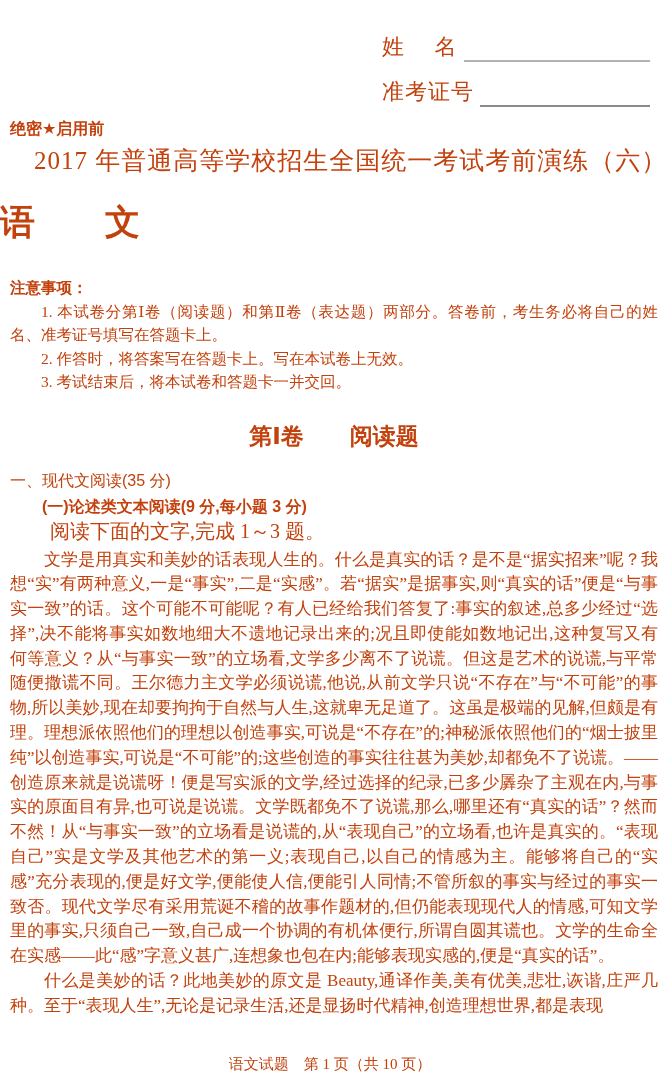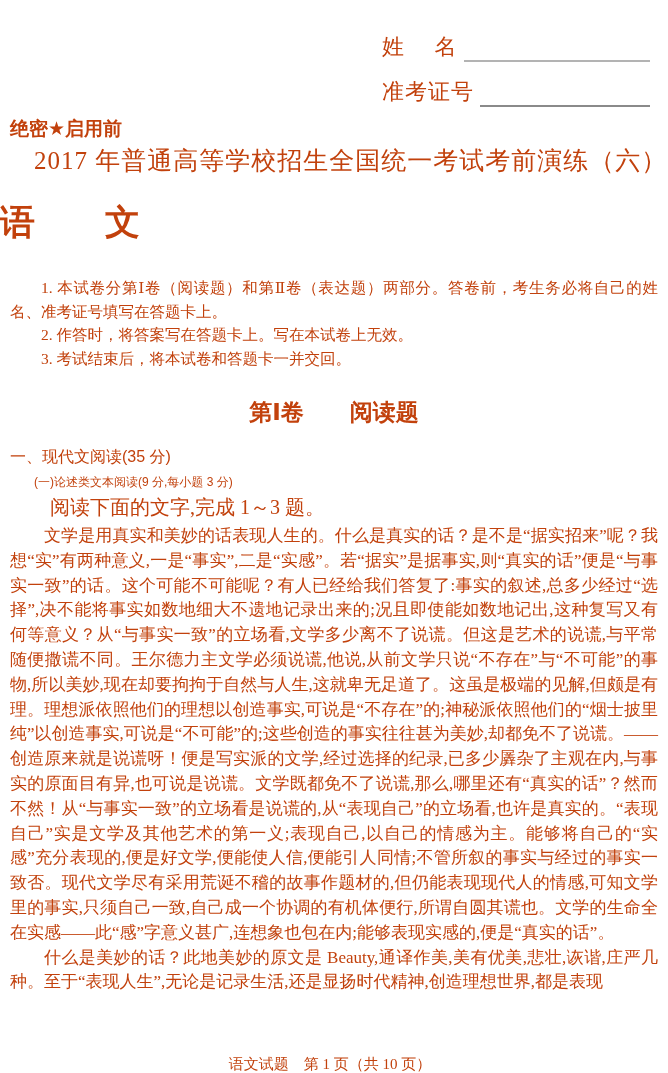--- a/index.html
+++ b/index.html
@@ -36,21 +36,21 @@
     height: 26px;
     margin-left: 6px;
   }
   .blank-name   { border-bottom: 2px solid #b3b3b3; }
   .blank-ticket { border-bottom: 2px solid #8a8a8a; }
   
   .secrecy {
     margin: 6px 0 0 10px;
     font-family: "Liberation Sans", "DejaVu Sans", sans-serif;
     font-weight: bold;
-    font-size: 19px;
+    font-size: 16px;
     line-height: 17px;
   }
   .exam-title {
     margin-top: 7px;
     text-align: center;
     font-size: 25px;
     line-height: 33px;
     letter-spacing: 1px;
     padding-left: 33px;
   }
@@ -90,22 +90,22 @@
     margin: 17px 10px 0 10px;
     font-family: "Liberation Sans", "DejaVu Sans", sans-serif;
     font-weight: normal;
     font-size: 16px;
     line-height: 23px;
   }
   .sub-heading {
     margin: 3px 10px 0 10px;
     text-indent: 2em;
     font-family: "Liberation Sans", "DejaVu Sans", sans-serif;
-    font-weight: normal;
-    font-size: 12px;
+    font-weight: bold;
+    font-size: 16px;
     line-height: 23px;
   }
   .instruction {
     margin: 2px 10px 0 10px;
     text-indent: 2em;
     font-size: 20px;
     line-height: 23px;
   }
   
   .passage {
@@ -145,20 +145,21 @@
     </div>
   </div>
 
   <div class="secrecy">绝密★启用前</div>
 
   <div class="exam-title">2017 年普通高等学校招生全国统一考试考前演练（六）</div>
 
   <div class="subject-title">语　　文</div>
 
   <div class="notices">
+    <div class="notices-heading">注意事项：</div>
     <p class="notice-item">1. 本试卷分第Ⅰ卷（阅读题）和第Ⅱ卷（表达题）两部分。答卷前，考生务必将自己的姓名、准考证号填写在答题卡上。</p>
     <p class="notice-item">2. 作答时，将答案写在答题卡上。写在本试卷上无效。</p>
     <p class="notice-item">3. 考试结束后，将本试卷和答题卡一并交回。</p>
   </div>
 
   <div class="volume-heading">第Ⅰ卷　　阅读题</div>
 
   <div class="part-heading">一、现代文阅读(35 分)</div>
   <div class="sub-heading">(一)论述类文本阅读(9 分,每小题 3 分)</div>
   <div class="instruction">阅读下面的文字,完成 1～3 题。</div>

